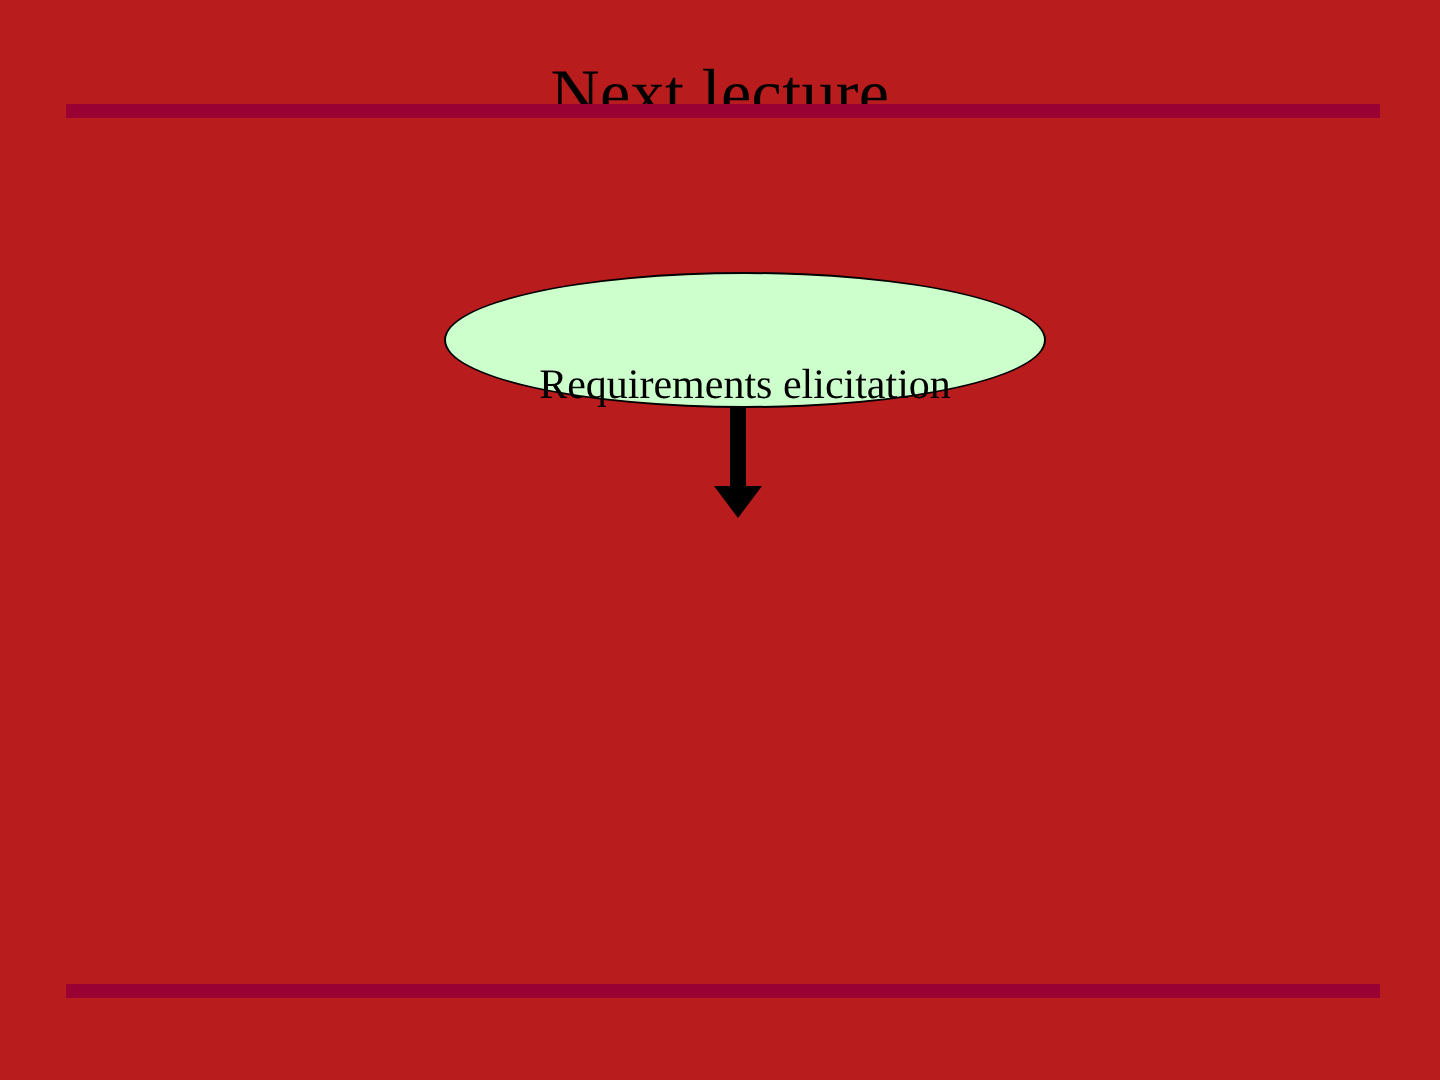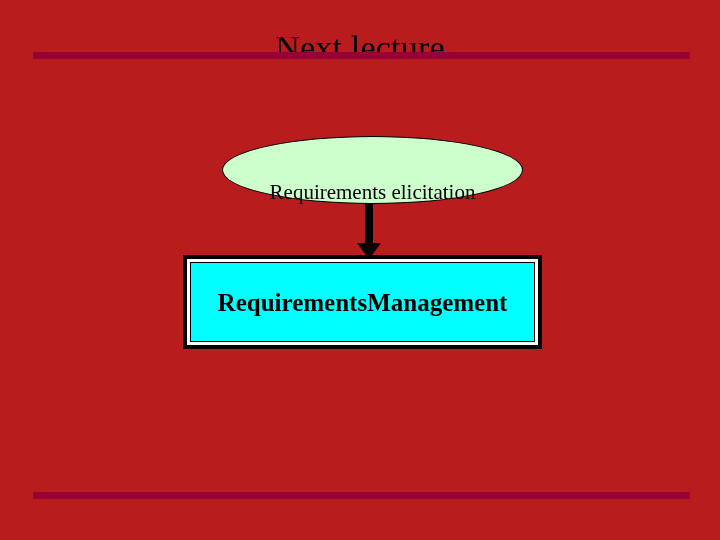--- a/index.html
+++ b/index.html
@@ -119,21 +119,16 @@
 
   <div id="ellipse-node">
     <span id="ellipse-label">Requirements elicitation</span>
   </div>
 
   <svg id="connector-arrow" viewBox="0 0 26 56" aria-hidden="true">
     <rect x="9" y="0" width="8" height="44" fill="#000000"></rect>
     <polygon points="1,40 25,40 13,56" fill="#000000"></polygon>
   </svg>
 
-  <div id="process-box">
-    <div id="process-box-inner">
-      <span id="process-box-label">RequirementsManagement</span>
-    </div>
-  </div>
 
   <div class="rule" id="rule-bottom"></div>
 
 </div>
 
 </body></html>

